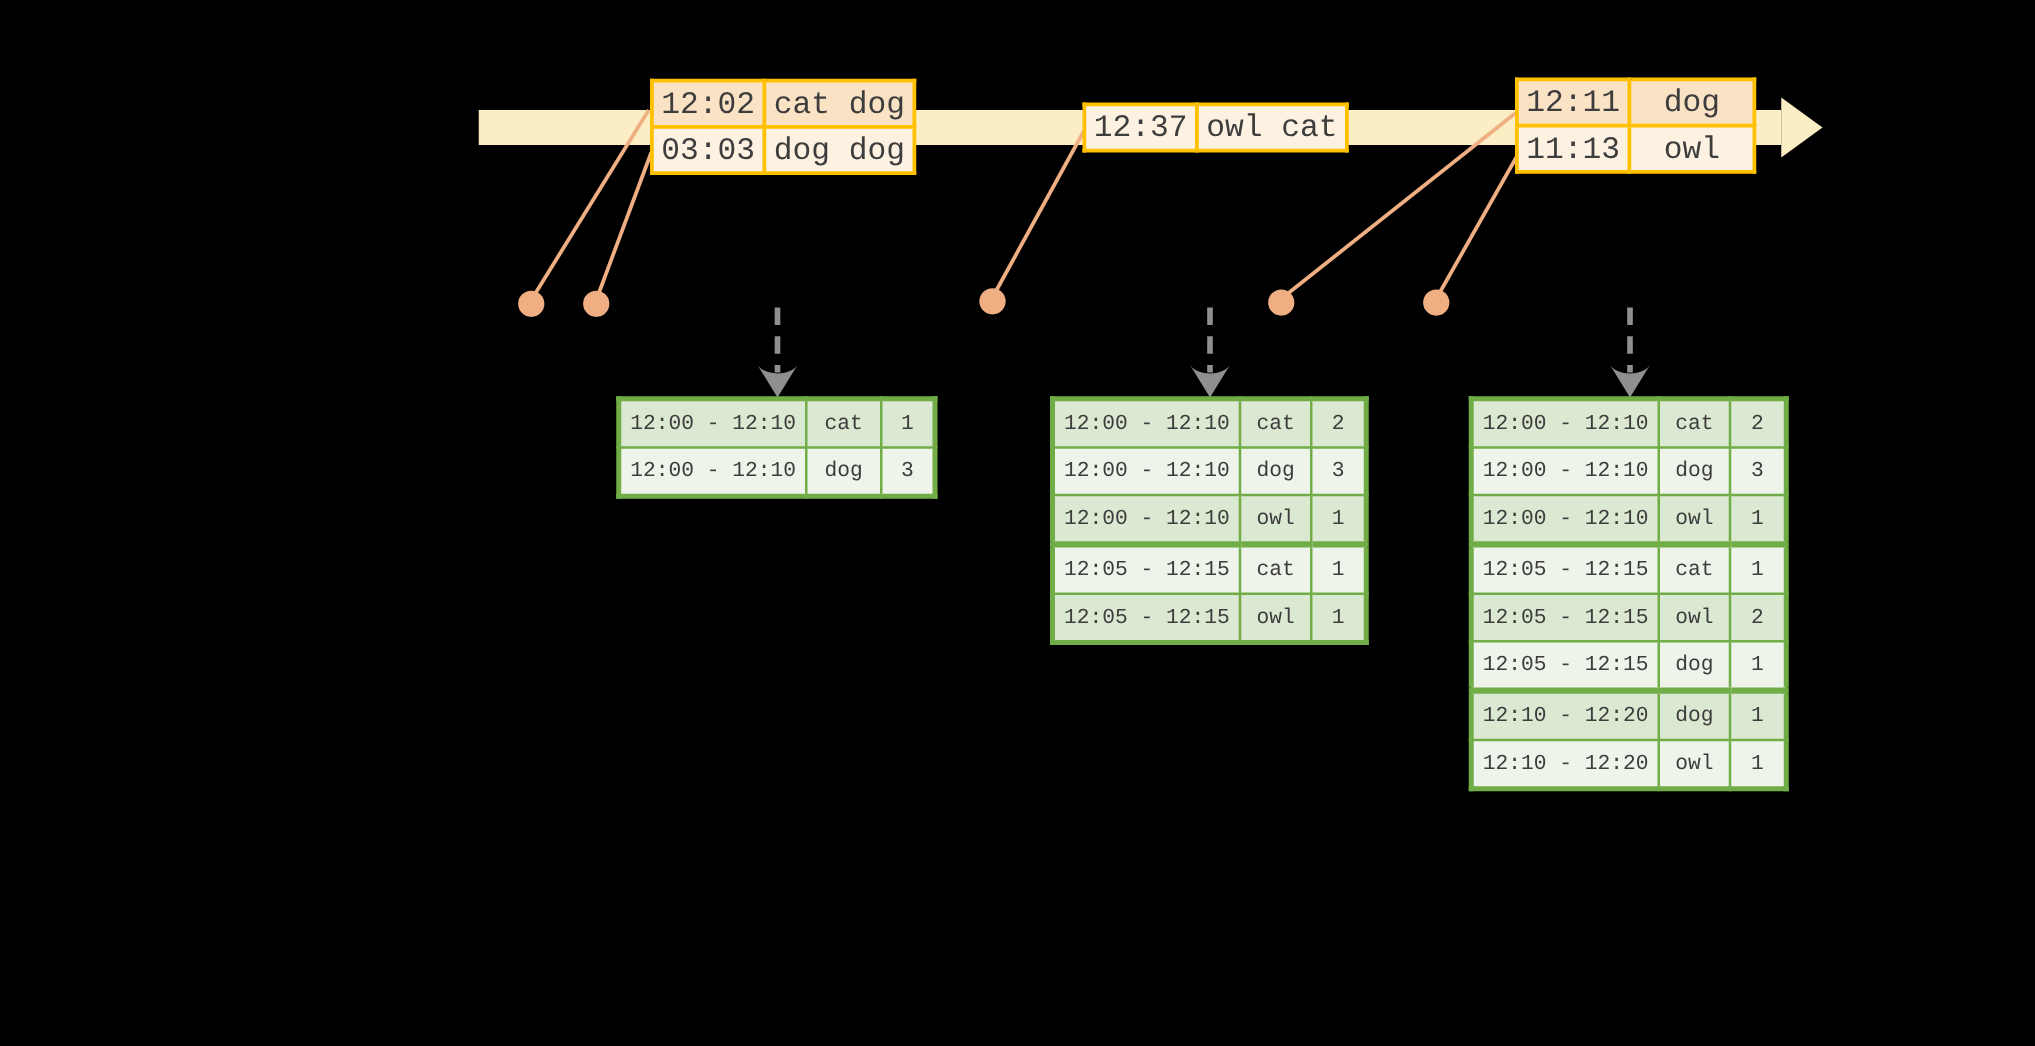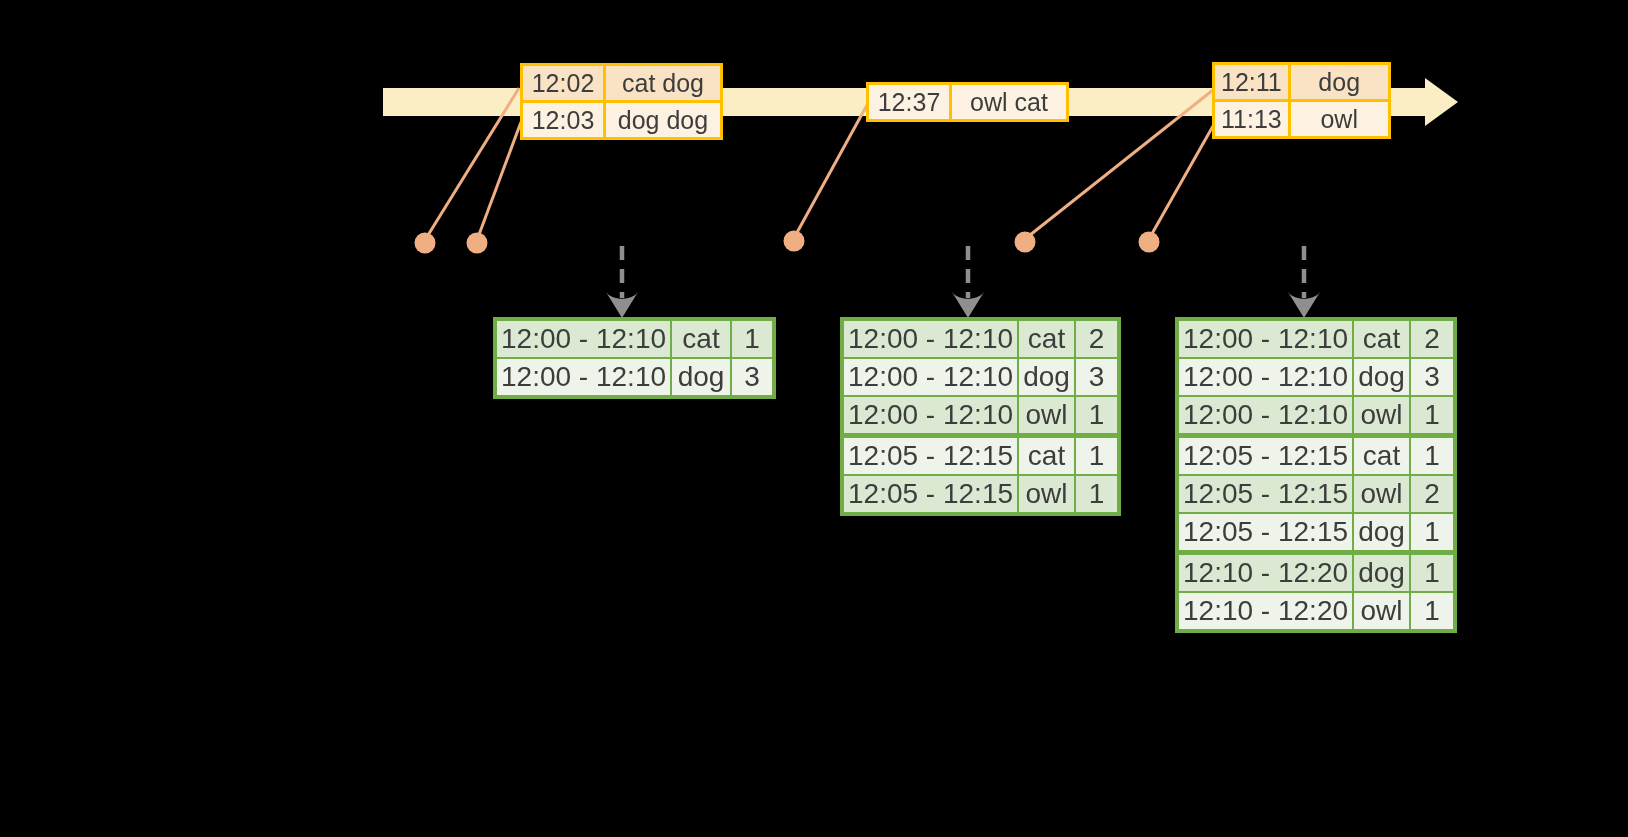--- a/index.html
+++ b/index.html
@@ -11,21 +11,21 @@
     --connector:#F0AF83;
     --res-border:#70AD47;
     --res-dark:#DCE9D2;
     --res-light:#EEF4EA;
     --arrow-gray:#8F8F8F;
     --text:#3D3D3D;
   }
   html,body{margin:0;padding:0;background:var(--bg);}
   .canvas{
     position:relative;width:1628px;height:775px;background:var(--bg);
-    overflow:hidden;font-family:Liberation Sans, sans-serif;color:var(--text);
+    overflow:hidden;font-family:Liberation Mono, monospace;color:var(--text);
   }
   
   .timeline-band{
     position:absolute;left:383px;top:88px;width:1042px;height:28px;
     background:var(--band);
   }
   .timeline-arrowhead{
     position:absolute;left:1425px;top:78px;width:0;height:0;
     border-top:24px solid transparent;border-bottom:24px solid transparent;
     border-left:33px solid var(--band);
@@ -38,21 +38,21 @@
   .event-table td{
     border:3px solid var(--evt-border);height:34px;padding:0 6px;
     text-align:center;vertical-align:middle;white-space:nowrap;
   }
   .event-table tr.row-dark  td{background:var(--evt-dark);}
   .event-table tr.row-light td{background:var(--evt-light);}
   #event-table-1{left:520px;top:63px;}
   #event-table-2{left:866px;top:82px;}
   #event-table-3{left:1212px;top:62px;}
   
-  .result-table{border:4px solid var(--res-border);font-size:28px;}
+  .result-table{border:4px solid var(--res-border);font-size:17px;}
   .result-table td{
     border:2px solid var(--res-border);height:36px;padding:0 4px;
     text-align:center;vertical-align:middle;white-space:nowrap;
   }
   .result-table tr.row-dark  td{background:var(--res-dark);}
   .result-table tr.row-light td{background:var(--res-light);}
   .result-table tr.group-break td{border-top:5px solid var(--res-border);}
   #result-table-1{left:493px;top:317px;}
   #result-table-2{left:840px;top:317px;}
   #result-table-3{left:1175px;top:317px;}
@@ -103,21 +103,21 @@
     <colgroup>
         <col style="width:83px">
         <col style="width:117px">
       </colgroup>
     <tbody>
         <tr class="row-dark">
           <td>12:02</td>
           <td>cat dog</td>
         </tr>
         <tr class="row-light">
-          <td>12:03</td>
+          <td>03:03</td>
           <td>dog dog</td>
         </tr>
       </tbody>
   </table>
 
   <table id="event-table-2" class="event-table">
     <colgroup>
         <col style="width:83px">
         <col style="width:117px">
       </colgroup>

